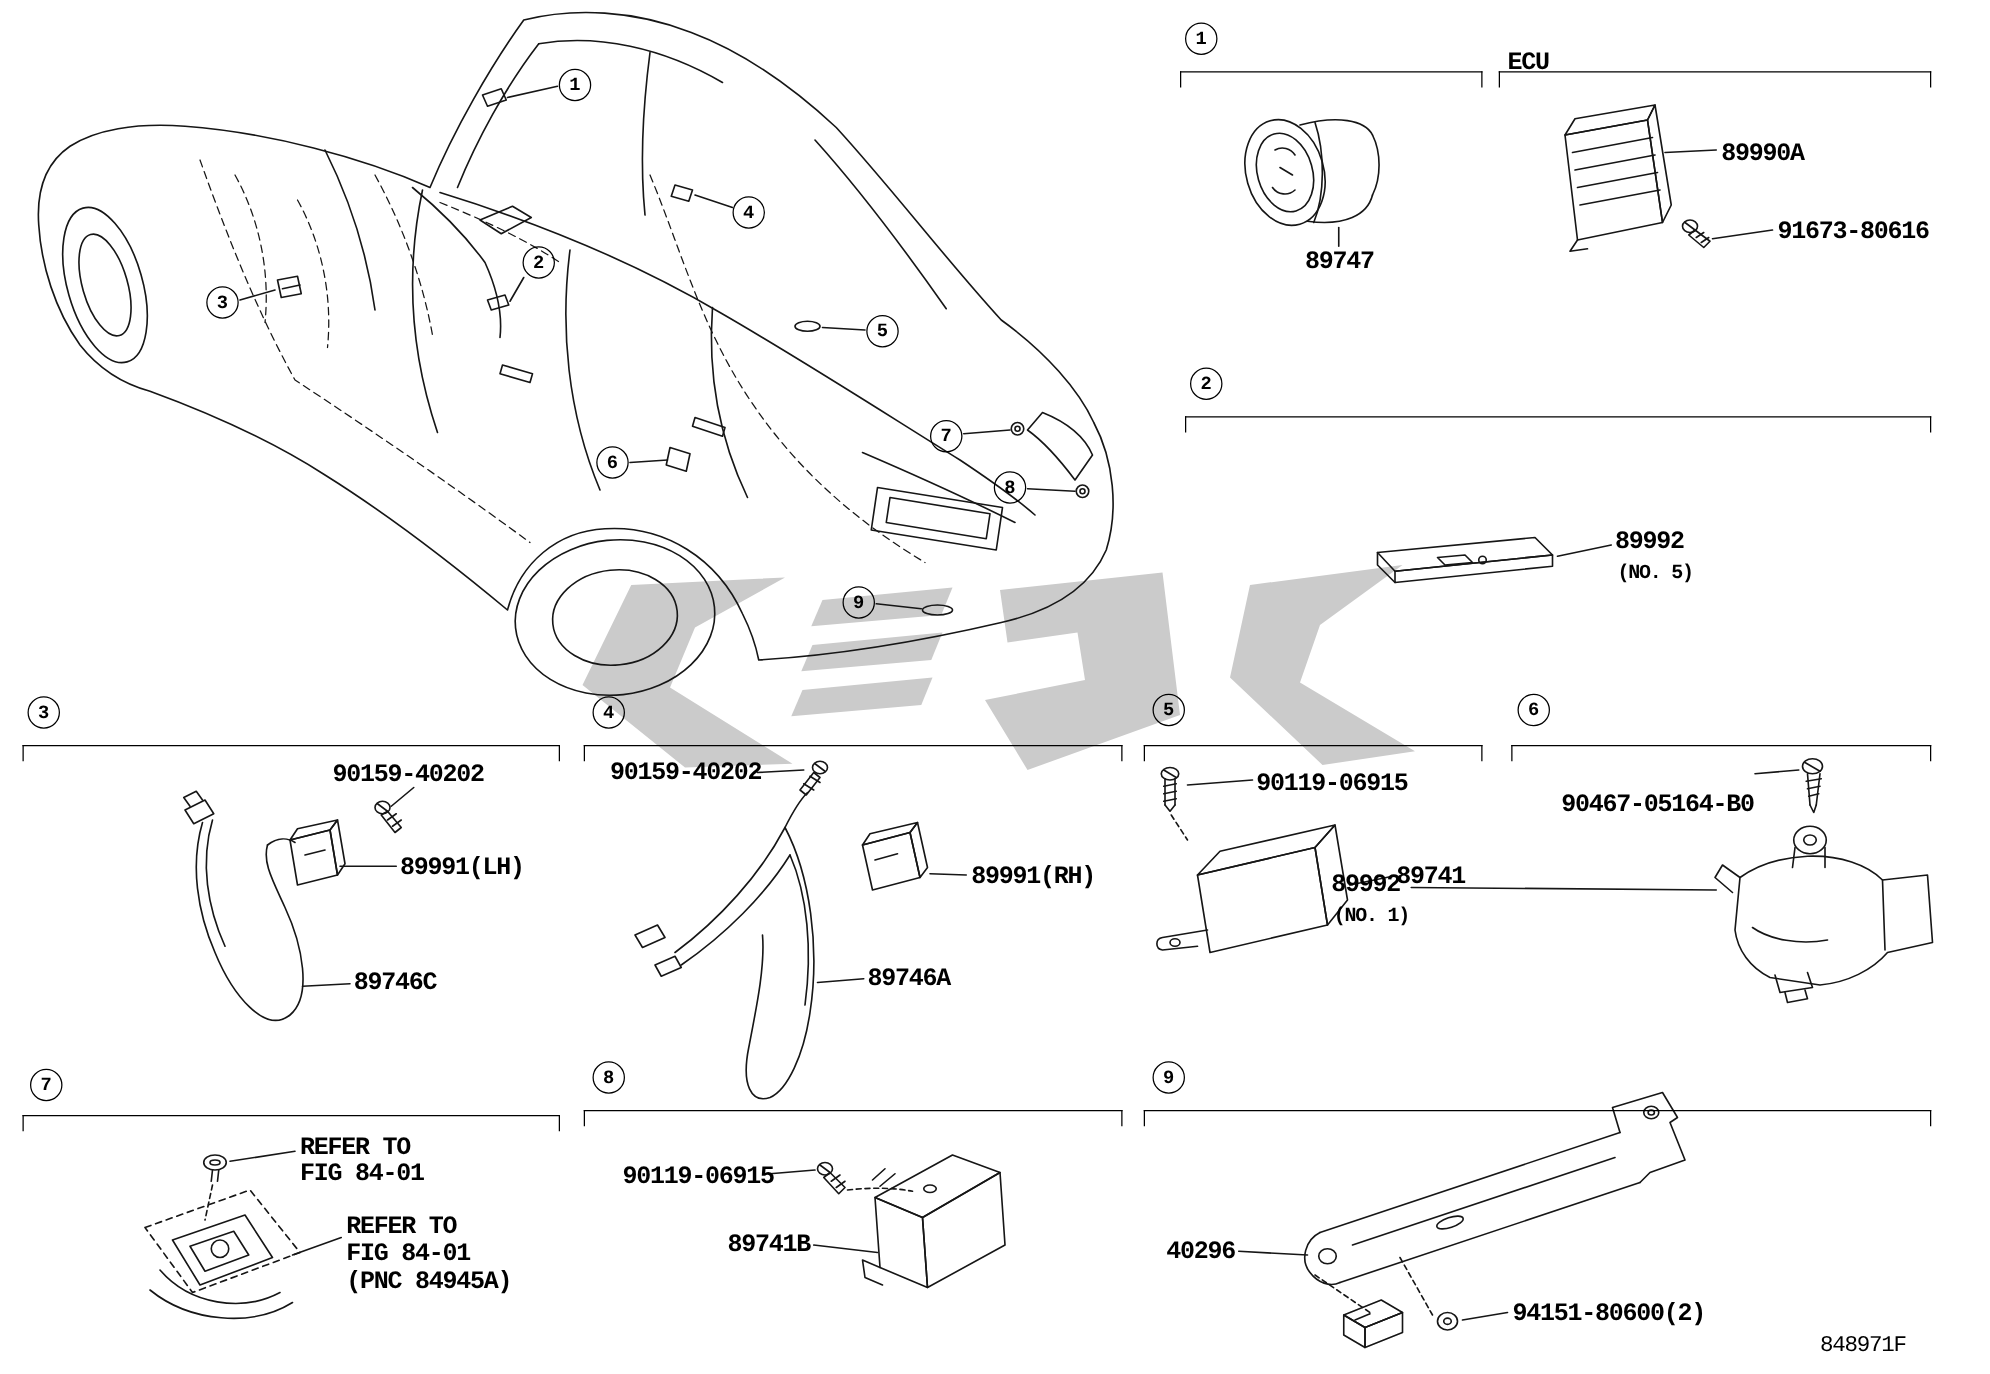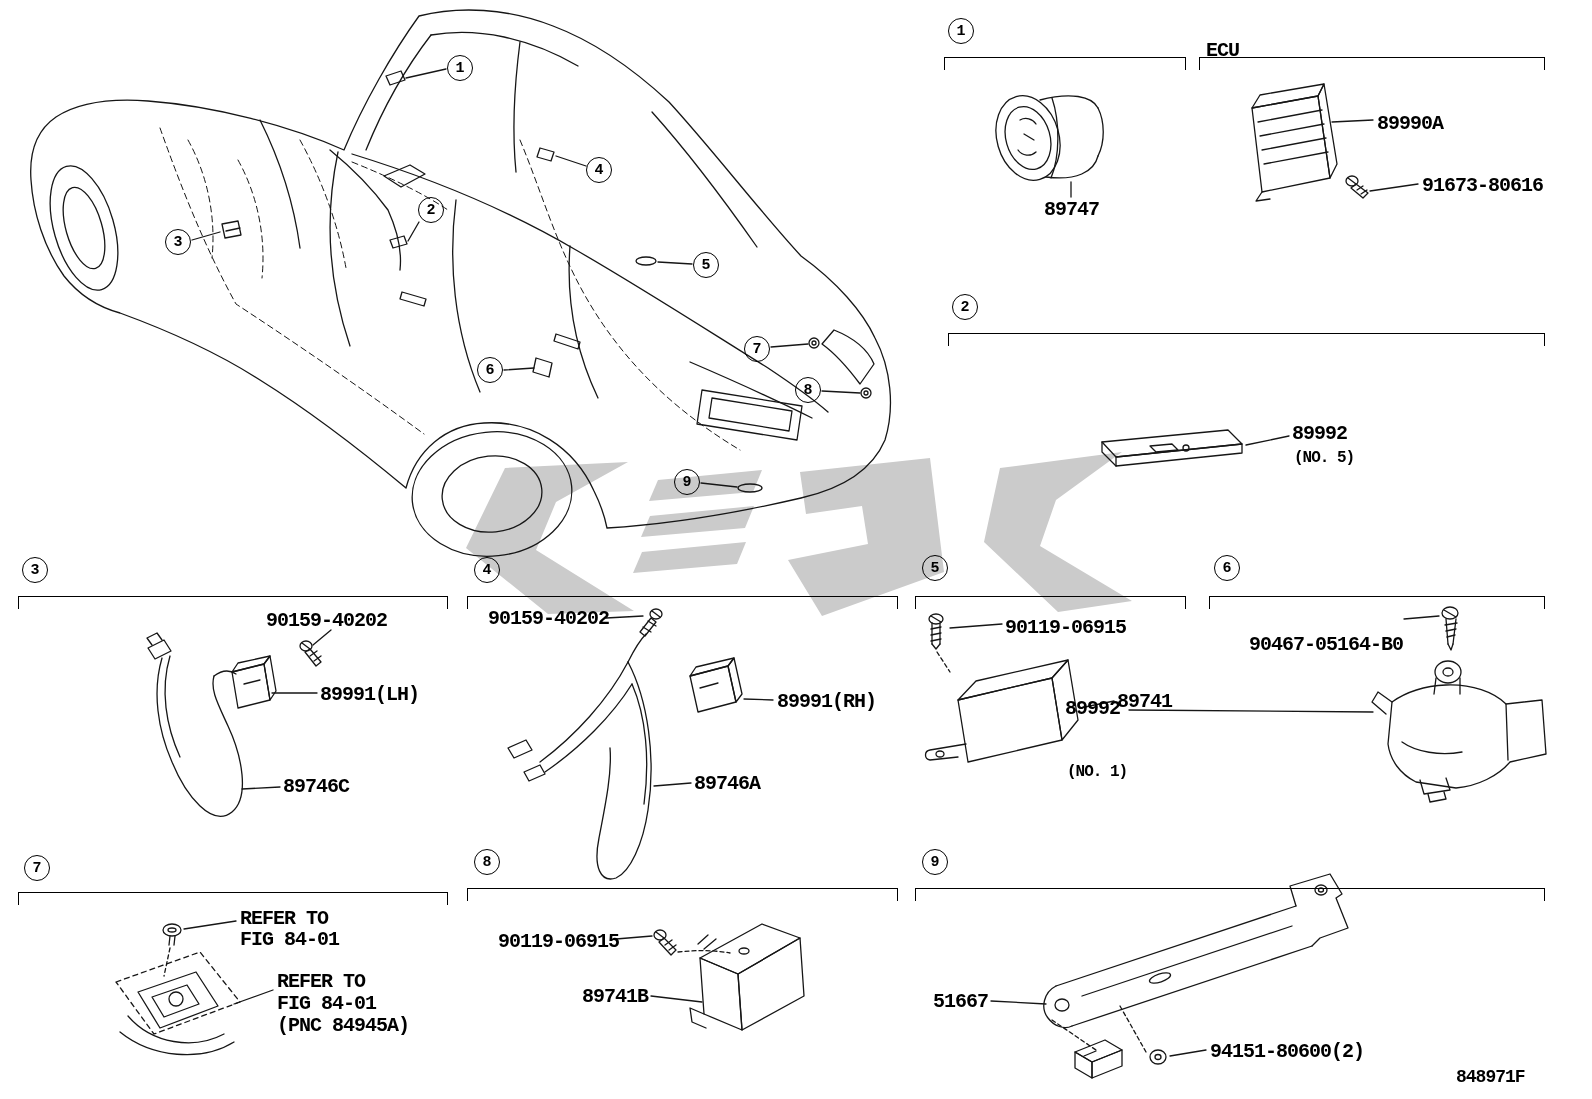--- a/index.html
+++ b/index.html
@@ -14,21 +14,21 @@
   }
   .art{position:absolute;left:0;top:0;}
   .lbl{
     position:absolute;
     font:700 20px/22px "Liberation Mono","DejaVu Sans Mono",monospace;
     letter-spacing:-1px;
     white-space:nowrap;
     color:#000;
   }
   .lbl.small{font-size:16px;line-height:18px;}
-  .lbl.code{font-size:18px;font-weight:700;}
+  .lbl.code{font-size:18px;font-weight:400;}
   .circle{
     position:absolute;
     width:26px;height:26px;
     border:1.7px solid #000;
     border-radius:50%;
     box-sizing:border-box;
     display:flex;align-items:center;justify-content:center;
     font:700 15px "Liberation Mono","DejaVu Sans Mono",monospace;
     background:transparent;
   }
@@ -377,29 +377,29 @@
 
   <div class="lbl" style="left:488px;top:608px;">90159-40202</div>
   <div class="lbl" style="left:777px;top:691px;">89991(RH)</div>
   <div class="lbl" style="left:694px;top:773px;">89746A</div>
 
   <div class="lbl" style="left:1005px;top:617px;">90119-06915</div>
   <div class="lbl" style="left:1117px;top:691px;text-align:right;">89741</div>
 
   <div class="lbl" style="left:1249px;top:634px;">90467-05164-B0</div>
   <div class="lbl" style="left:1065px;top:698px;">89992</div>
-  <div class="lbl small" style="left:1067px;top:724px;margin-top:39px;">(NO. 1)</div>
+  <div class="lbl small" style="left:1067px;top:724px;">(NO. 1)</div>
 
   <div class="lbl" style="left:240px;top:908px;">REFER TO</div>
   <div class="lbl" style="left:240px;top:929px;">FIG 84-01</div>
   <div class="lbl" style="left:277px;top:971px;">REFER TO</div>
   <div class="lbl" style="left:277px;top:993px;">FIG 84-01</div>
   <div class="lbl" style="left:277px;top:1015px;">(PNC 84945A)</div>
 
   <div class="lbl" style="left:498px;top:931px;">90119-06915</div>
   <div class="lbl" style="left:582px;top:986px;text-align:right;">89741B</div>
 
-  <div class="lbl" style="left:933px;top:991px;">51667</div>
+  <div class="lbl" style="left:933px;top:991px;">40296</div>
   <div class="lbl" style="left:1210px;top:1041px;text-align:right;">94151-80600(2)</div>
 
   <div class="lbl code" style="left:1456px;top:1066px;">848971F</div>
 
 </div>
 
 </body></html>

